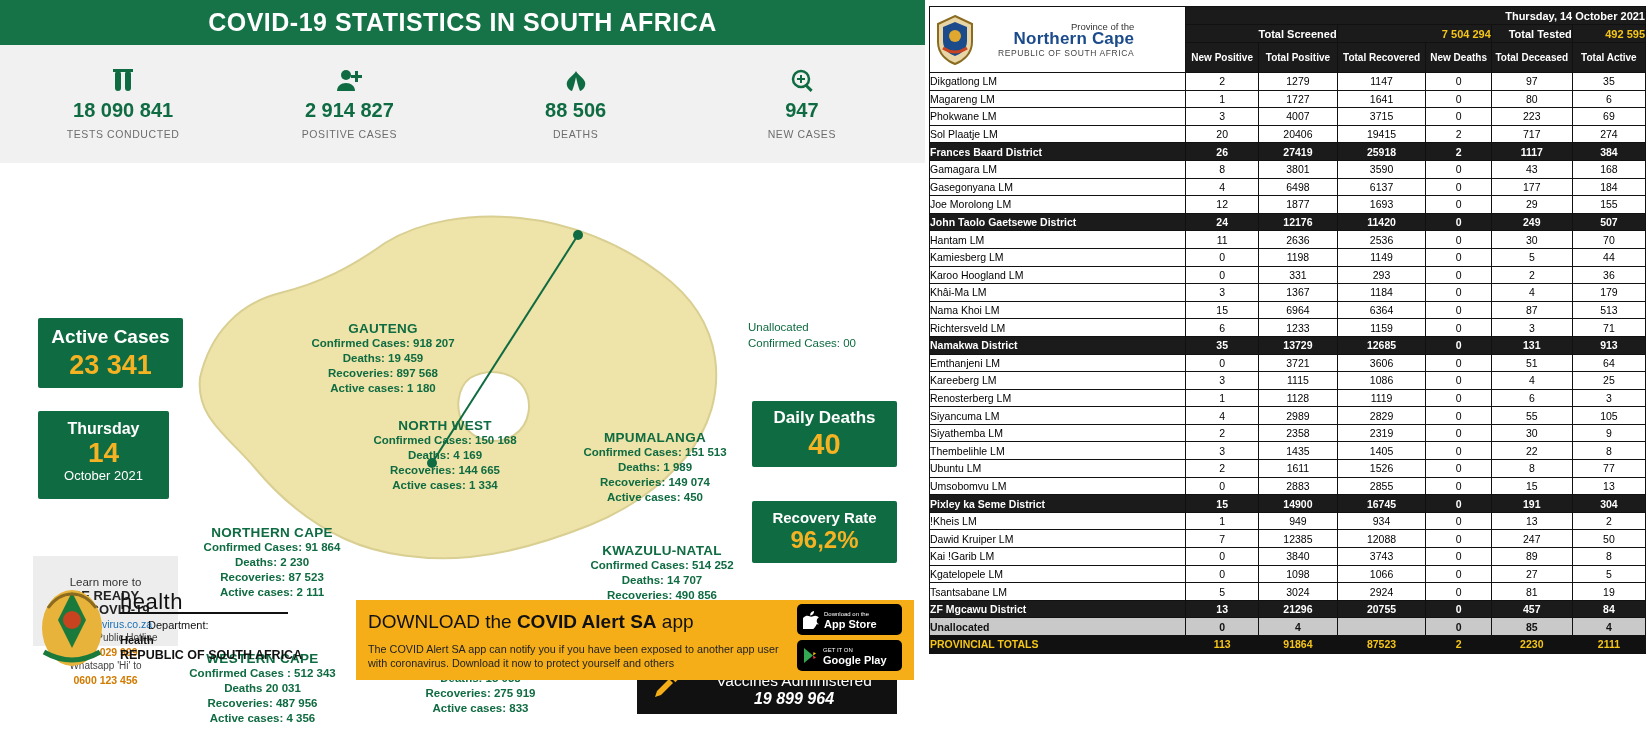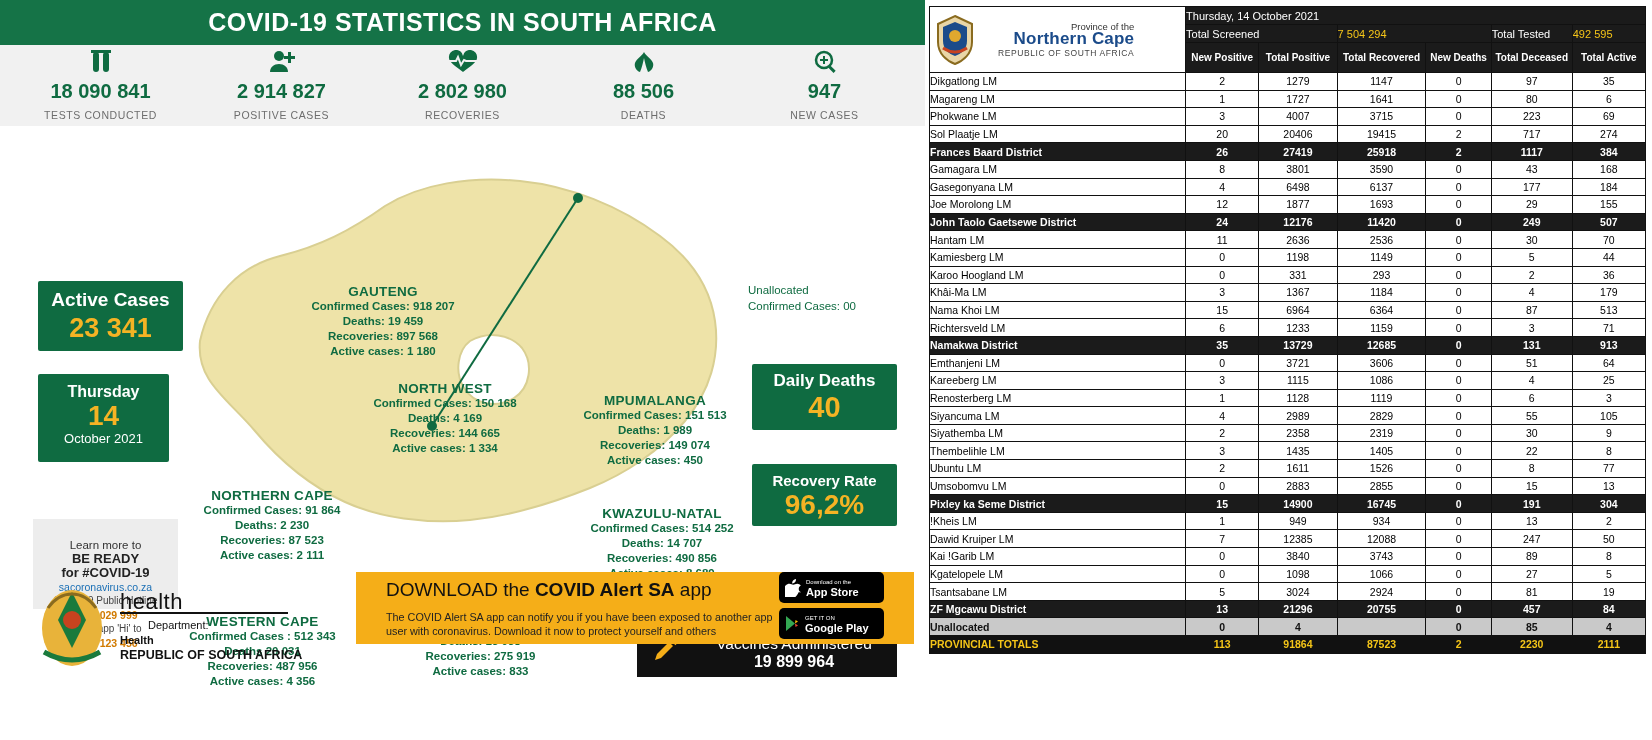--- a/index.html
+++ b/index.html
@@ -15,21 +15,21 @@
 
   
   .left { width: 925px; height:740px; position:relative; background:#ffffff; }
 
   .title-bar {
     background:#157347; color:#fff; height:45px;
     display:flex; align-items:center; justify-content:center;
     font-size:25px; font-weight:bold; letter-spacing:.5px;
   }
   .kpi-bar {
-    background:#f1f1f1; height:81px; display:flex; align-items:center;
+    background:#f1f1f1; height:118px; display:flex; align-items:center;
     justify-content:space-around; padding:0 10px;
   }
   .kpi { text-align:center; color:#157347; width:175px; }
   .kpi .icon { font-size:22px; line-height:24px; color:#157347; height:26px; }
   .kpi .icon svg { display:block; margin:0 auto; }
   .kpi .val { font-size:20px; font-weight:bold; margin-top:4px; color:#0f6b41; }
   .kpi .lab { font-size:10.5px; color:#6d6d6d; margin-top:6px; letter-spacing:.6px; }
 
   .map-area { position:relative; height:598px; }
 
@@ -48,21 +48,21 @@
   .box.date .d1 { font-size:16px; font-weight:bold; }
   .box.date .d2 { font-size:28px; font-weight:bold; color:#f5b324; line-height:30px;}
   .box.date .d3 { font-size:13px; }
 
   .box.daily-deaths { left:752px; top:238px; width:145px; height:66px; padding-top:7px;}
   .box.daily-deaths .t { font-size:17px; font-weight:bold; }
   .box.daily-deaths .n { font-size:29px; font-weight:bold; color:#f5b324; }
 
   .box.recovery { left:752px; top:338px; width:145px; height:62px; padding-top:8px;}
   .box.recovery .t { font-size:15px; font-weight:bold; }
-  .box.recovery .n { font-size:28px; font-weight:bold; color:#f5b324; }
+  .box.recovery .n { font-size:24px; font-weight:bold; color:#f5b324; }
 
   .hotline {
     position:absolute; left:33px; top:393px; width:145px; height:90px;
     background:#ededed; text-align:center; font-size:11.5px; color:#333;
     padding-top:19px; line-height:14px;
   }
   .hotline .b { font-weight:bold; font-size:13px; color:#222; }
   .hotline .link { color:#1a6fb5; font-size:10.5px; }
   .hotline .num { color:#d17a00; font-weight:bold; font-size:10.5px; }
   .hotline .small { font-size:10px; color:#444; }
@@ -75,34 +75,34 @@
 
   .unalloc { position:absolute; left:748px; top:156px; color:#0f6b41; font-size:11.5px; line-height:16px;}
 
   .vaccines {
     position:absolute; left:637px; top:503px; width:260px; height:48px;
     background:#111; color:#fff; display:flex; align-items:center; gap:10px;
     padding-left:14px;
   }
   .vaccines .vtxt { text-align:center; flex:1; }
   .vaccines .v1 { font-size:15.5px; }
-  .vaccines .v2 { font-size:16px; font-weight:bold; }
+  .vaccines .v2 { font-size:16px; font-weight:bold;font-style:italic; }
 
   .footer { position:absolute; left:0; top:572px; width:925px; height:120px;margin-left:16px; }
   .dept { position:absolute; left:18px; top:10px; display:flex; gap:10px; }
   .dept .txt { color:#111; line-height:15px; padding-top:12px;}
   .dept .h { font-size:22px; letter-spacing:.5px; }
   .dept .rule { width:168px; height:2px; background:#111; margin:3px 0 4px; }
   .dept .s1 { font-size:11px;padding-left:28px; }
   .dept .s2 { font-size:11px; font-weight:bold; }
   .dept .s3 { font-size:12.5px; font-weight:bold; }
 
   .appbar {
-    position:absolute; left:340px; top:0; width:558px; height:72px;
-    background:#f5ae18; display:flex; align-items:center; padding:0 30px;
+    position:absolute; left:340px; top:28px; width:558px; height:80px;
+    background:#f5ae18; display:flex; align-items:center; padding:0 12px;
   }
   .appbar .l { flex:1; color:#111; }
   .appbar .l1 { font-size:19px; }
   .appbar .l1 b { font-weight:bold; }
   .appbar .l2 { font-size:10.8px; margin-top:9px; line-height:14px; color:#222; }
   .storebtn {
     background:#000; color:#fff; width:105px; height:31px; border-radius:5px;
     display:flex; align-items:center; gap:5px; padding:0 6px; margin-bottom:5px;
   }
   .storebtn .st1 { font-size:6px; line-height:8px; }
@@ -111,21 +111,21 @@
   
   .right { width:727px; height:740px; background:#fff; padding:6px 6px 4px 4px; }
   table.nc { border-collapse:collapse; width:717px; table-layout:fixed; font-size:10.5px; }
   table.nc td, table.nc th { border:1px solid #111; padding:0; }
   .crest-cell { width:196px; background:#fff; vertical-align:middle; }
   .crest-inner { display:flex; align-items:center; gap:22px; padding:2px 4px;text-align:right; }
   .crest-txt { line-height:12px; color:#1b4b8a; }
   .crest-txt .c1 { font-size:9.5px; color:#333; }
   .crest-txt .c2 { font-size:17px; font-weight:bold; color:#1b4b8a; letter-spacing:.2px;}
   .crest-txt .c3 { font-size:8.5px; color:#444; margin-top:2px; letter-spacing:.6px;}
-  .hdr-dark { background:#1b1b1b; color:#fff; text-align:left; font-weight:normal; font-size:11px; height:18px;}
+  .hdr-dark { background:#1b1b1b; color:#fff; text-align:right; font-weight:bold; font-size:11px; height:18px;}
   .hdr-dark.gold { color:#f5c518; }
   .hdr-sub { background:#1b1b1b; color:#fff; text-align:center; font-size:10px; font-weight:bold; line-height:11px; height:30px;}
   tr.row td { height:17.6px; }
   td.lm { padding-left:4px; text-align:left; }
   td.num { text-align:center; }
   tr.district td { background:#1b1b1b; color:#fff; font-weight:bold; }
   tr.unalloc-row td { background:#c9c9c9; color:#111; font-weight:bold; }
   tr.totals td { background:#111; color:#f5c518; font-weight:bold; }
   .col-a { width:56px; } .col-b { width:60px; } .col-c { width:68px; }
   .col-d { width:50px; } .col-e { width:62px; } .col-f { width:56px; }
@@ -156,30 +156,20 @@
         <div class="icon">
           <svg width="30" height="24" viewBox="0 0 30 24">
               <circle cx="12" cy="6" r="5" fill="#0f6b41"></circle>
               <path d="M3 22c0-5 4-8 9-8s9 3 9 8z" fill="#0f6b41"></path>
               <rect x="21" y="2" width="3" height="11" fill="#0f6b41"></rect>
               <rect x="17" y="6" width="11" height="3" fill="#0f6b41"></rect>
             </svg>
         </div>
         <div class="val">2 914 827</div>
         <div class="lab">POSITIVE CASES</div>
-      </div>
-      <div class="kpi">
-        <div class="icon">
-          <svg width="32" height="24" viewBox="0 0 32 24">
-              <path d="M16 22C8 16 2 12 2 8a6 6 0 0 1 14-2 6 6 0 0 1 14 2c0 4-6 8-14 14z" fill="#0f6b41"></path>
-              <path d="M2 11h7l2-4 3 8 3-5 2 1h11" stroke="#f1f1f1" stroke-width="2" fill="none"></path>
-            </svg>
-        </div>
-        <div class="val">2 802 980</div>
-        <div class="lab">RECOVERIES</div>
       </div>
       <div class="kpi">
         <div class="icon">
           <svg width="28" height="24" viewBox="0 0 28 24">
               <path d="M14 2c-2 4-7 6-9 11-1 3 1 8 5 9 2-5 3-9 4-14zM14 2c2 4 7 6 9 11 1 3-1 8-5 9-2-5-3-9-4-14z" fill="#0f6b41"></path>
             </svg>
         </div>
         <div class="val">88 506</div>
         <div class="lab">DEATHS</div>
       </div>

